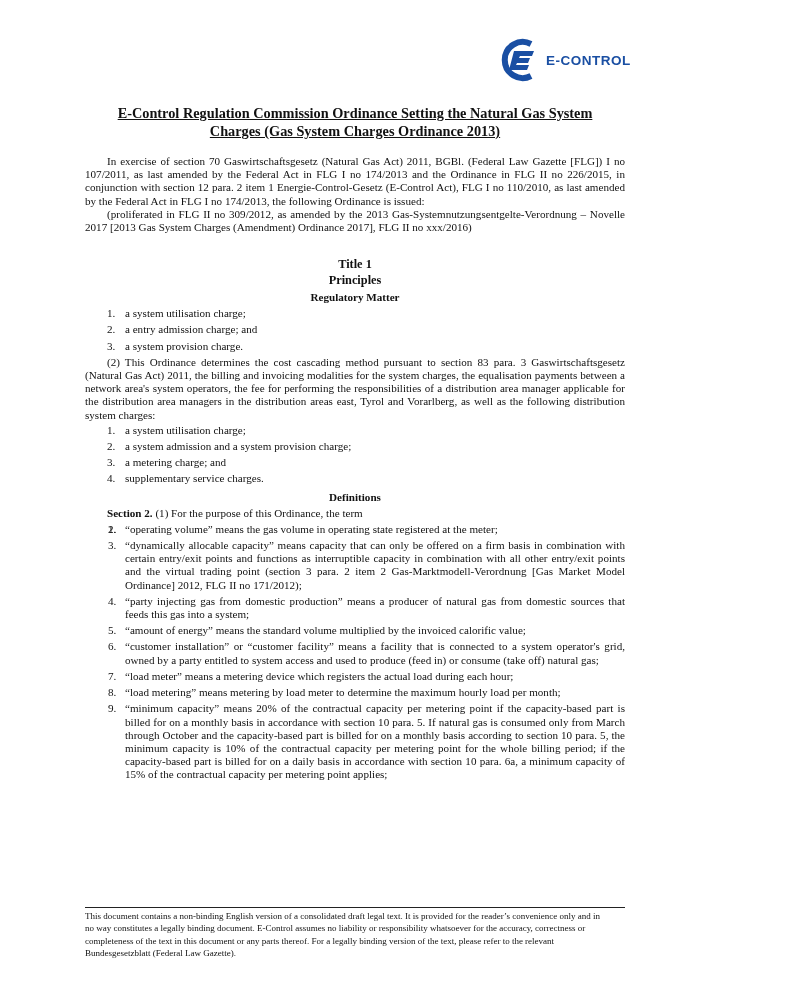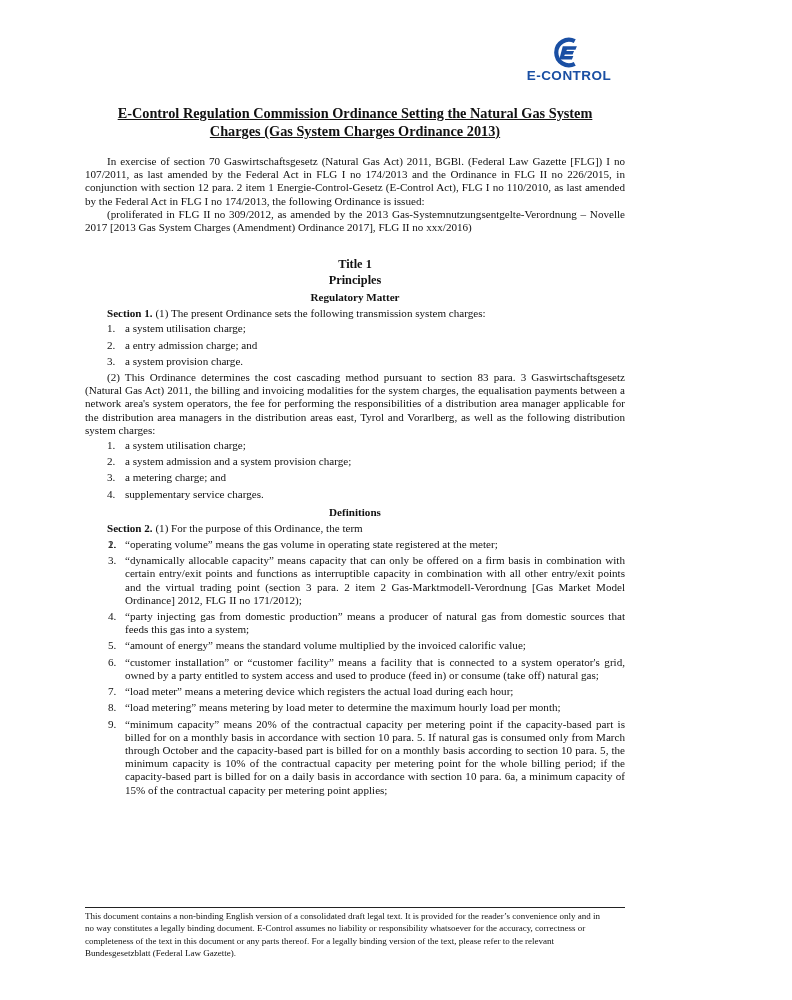--- a/index.html
+++ b/index.html
@@ -1,18 +1,18 @@
 <!DOCTYPE html>
 <html><head>
 <meta charset="utf-8">
 <style>
   html, body { margin: 0; padding: 0; background: #ffffff; }
   body { width: 792px; height: 1000px; position: relative; overflow: hidden;
          font-family: "Liberation Serif", "DejaVu Serif", serif; color: #111; }
-  .logo { position: absolute; left: 498px; top: 37px; width: 138px; height: 46px; display: flex; align-items: center; flex-direction: column; }
+  .logo { position: absolute; left: 498px; top: 37px; width: 138px; height: 46px; display: flex; align-items: center; }
   .logo-mark { width: 44px; height: 44px; }
   .logo-text { font-family: "Liberation Sans", "DejaVu Sans", sans-serif; font-weight: bold; color: #1a4fa3; font-size: 13.5px; letter-spacing: 0.5px; margin-left: 4px; }
   .page { position: absolute; left: 85px; top: 104px; width: 540px; font-size: 11.1px; line-height: 13.2px; }
   .doc-title { text-align: center; font-weight: bold; font-size: 14.3px; line-height: 18px; margin: 0 0 15px 0; padding: 0 10px; text-decoration: underline; }
   p { margin: 0; text-align: justify; font-family: Liberation Serif, serif; }
   .indent { text-indent: 22px; }
   .gap { }
   .h-title { text-align: center; font-weight: bold; font-size: 12.3px; line-height: 16px; }
   .h-sub { text-align: center; font-weight: bold; font-size: 11.1px; line-height: 15px; margin-top: 2px; }
   .section-start { text-indent: 22px; margin-top: 2px; }
@@ -39,21 +39,20 @@
   <h1 class="doc-title">E-Control Regulation Commission Ordinance Setting the Natural Gas System Charges (Gas System Charges Ordinance 2013)</h1>
 
   <p class="indent">In exercise of section 70 Gaswirtschaftsgesetz (Natural Gas Act) 2011, BGBl. (Federal Law Gazette [FLG]) I no 107/2011, as last amended by the Federal Act in FLG I no 174/2013 and the Ordinance in FLG II no 226/2015, in conjunction with section 12 para. 2 item 1 Energie-Control-Gesetz (E-Control Act), FLG I no 110/2010, as last amended by the Federal Act in FLG I no 174/2013, the following Ordinance is issued:</p>
   <p class="indent gap">(proliferated in FLG II no 309/2012, as amended by the 2013 Gas-Systemnutzungsentgelte-Verordnung – Novelle 2017 [2013 Gas System Charges (Amendment) Ordinance 2017], FLG II no xxx/2016)</p>
 
   <div style="height:22px"></div>
   <div class="h-title">Title 1</div>
   <div class="h-title">Principles</div>
   <div class="h-sub">Regulatory Matter</div>
 
-  <p class="section-start"><b>Section 1.</b> <span>(1) The present Ordinance sets the following transmission system charges:</span></p>
   <ol class="list" id="list1">
       <li><span class="num">1.</span><span>a system utilisation charge;</span></li>
       <li><span class="num">2.</span><span>a entry admission charge; and</span></li>
       <li><span class="num">3.</span><span>a system provision charge.</span></li>
     </ol>
 
   <p class="indent">(2) This Ordinance determines the cost cascading method pursuant to section 83 para. 3 Gaswirtschaftsgesetz (Natural Gas Act) 2011, the billing and invoicing modalities for the system charges, the equalisation payments between a network area's system operators, the fee for performing the responsibilities of a distribution area manager applicable for the distribution area managers in the distribution areas east, Tyrol and Vorarlberg, as well as the following distribution system charges:</p>
   <ol class="list" id="list2">
       <li><span class="num">1.</span><span>a system utilisation charge;</span></li>
       <li><span class="num">2.</span><span>a system admission and a system provision charge;</span></li>

